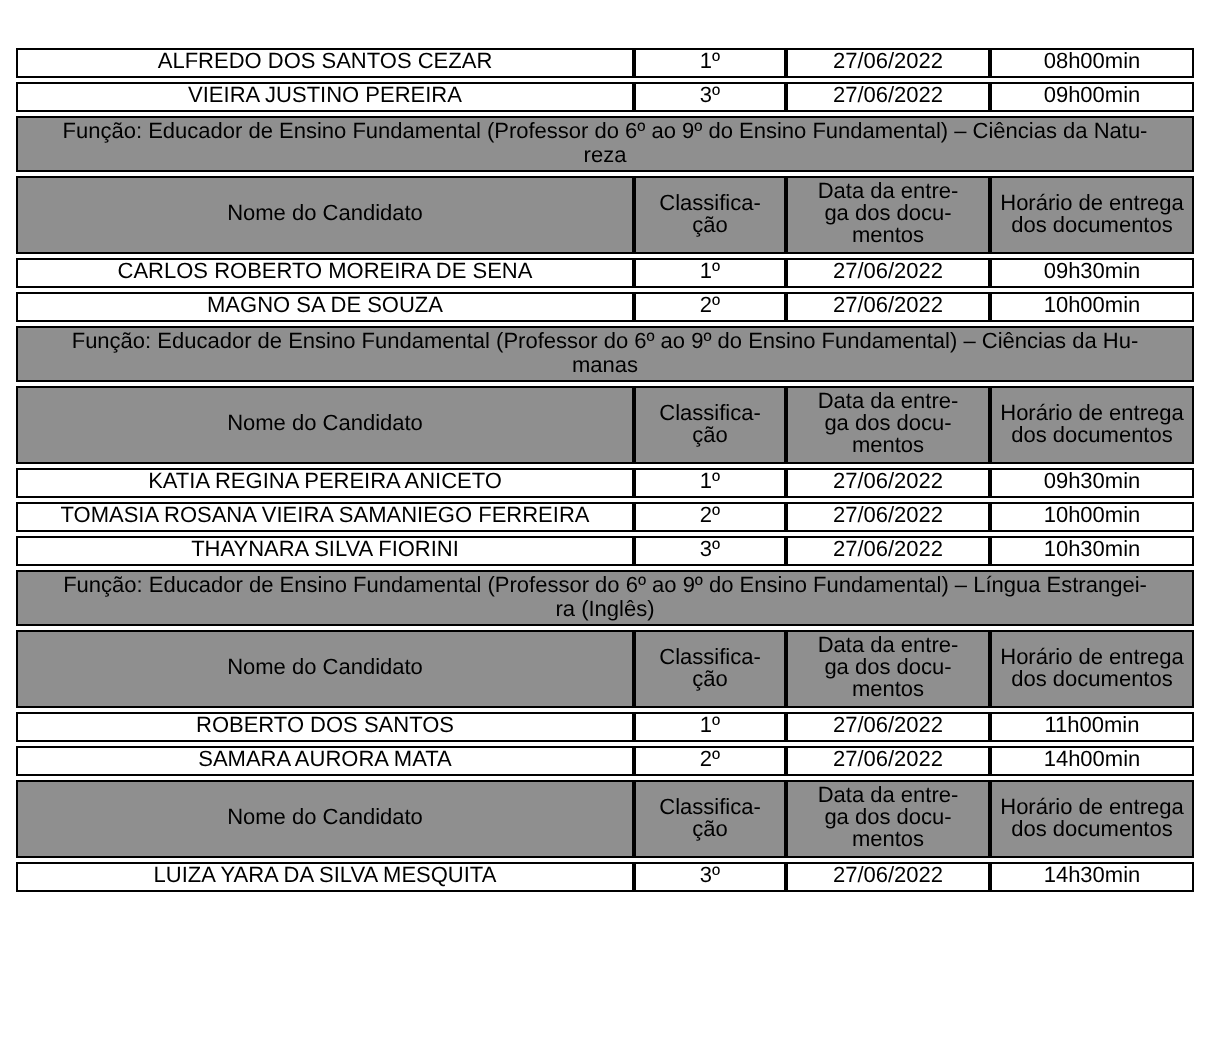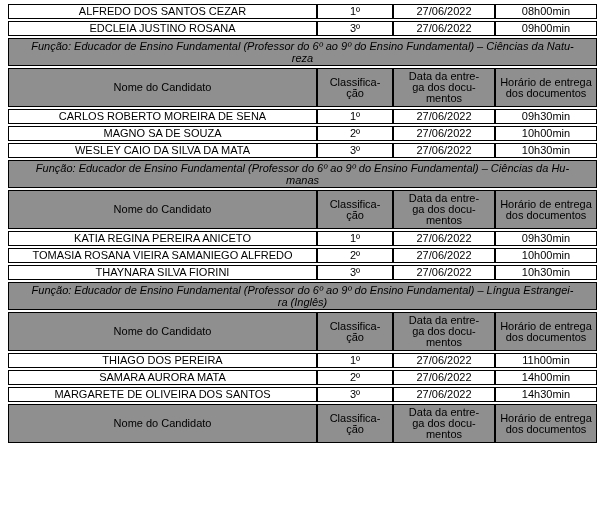--- a/index.html
+++ b/index.html
@@ -7,21 +7,21 @@
     padding: 0;
     background: #ffffff;
   }
   body {
     width: 605px;
     height: 532px;
     overflow: hidden;
     font-family: "Liberation Sans", "DejaVu Sans", sans-serif;
   }
   .page {
-    padding: 2px 8px 0 8px;
+    padding: 22px 8px 0 8px;
     box-sizing: border-box;
     width: 605px;
     height: 532px;
     overflow: hidden;
   }
   table.doc-table {
     width: 589px;
     table-layout: fixed;
     border-collapse: separate;
     border-spacing: 0 2px;
@@ -40,21 +40,20 @@
     background: #ffffff;
     height: 15px;
     line-height: 13px;
     white-space: nowrap;
   }
   td.section-title-cell {
     background: var(--header-bg, #8f8f8f);
     white-space: pre-line;
     line-height: 12px;
     padding: 1px 2px;
-    font-style: italic;
   }
   td.col-header-cell {
     background: var(--header-bg, #8f8f8f);
     white-space: pre-line;
     line-height: 11px;
     height: 37px;
     padding: 2px;
   }
 </style>
 </head>
@@ -69,21 +68,21 @@
       <col style="width:102px">
     </colgroup>
     <tbody id="table-body">
         <tr>
           <td class="data-cell">ALFREDO DOS SANTOS CEZAR</td>
           <td class="data-cell">1º</td>
           <td class="data-cell">27/06/2022</td>
           <td class="data-cell">08h00min</td>
         </tr>
         <tr>
-          <td class="data-cell">EDCLEIA JUSTINO ROSANA</td>
+          <td class="data-cell">VIEIRA JUSTINO PEREIRA</td>
           <td class="data-cell">3º</td>
           <td class="data-cell">27/06/2022</td>
           <td class="data-cell">09h00min</td>
         </tr>
         <tr>
           <td class="section-title-cell" colspan="4">Função: Educador de Ensino Fundamental (Professor do 6º ao 9º do Ensino Fundamental) – Ciências da Natu-
 reza</td>
         </tr>
         <tr>
           <td class="col-header-cell">Nome do Candidato</td>
@@ -101,47 +100,41 @@
           <td class="data-cell">27/06/2022</td>
           <td class="data-cell">09h30min</td>
         </tr>
         <tr>
           <td class="data-cell">MAGNO SA DE SOUZA</td>
           <td class="data-cell">2º</td>
           <td class="data-cell">27/06/2022</td>
           <td class="data-cell">10h00min</td>
         </tr>
         <tr>
-          <td class="data-cell">WESLEY CAIO DA SILVA DA MATA</td>
-          <td class="data-cell">3º</td>
-          <td class="data-cell">27/06/2022</td>
-          <td class="data-cell">10h30min</td>
-        </tr>
-        <tr>
           <td class="section-title-cell" colspan="4">Função: Educador de Ensino Fundamental (Professor do 6º ao 9º do Ensino Fundamental) – Ciências da Hu-
 manas</td>
         </tr>
         <tr>
           <td class="col-header-cell">Nome do Candidato</td>
           <td class="col-header-cell">Classifica-
 ção</td>
           <td class="col-header-cell">Data da entre-
 ga dos docu-
 mentos</td>
           <td class="col-header-cell">Horário de entrega
 dos documentos</td>
         </tr>
         <tr>
           <td class="data-cell">KATIA REGINA PEREIRA ANICETO</td>
           <td class="data-cell">1º</td>
           <td class="data-cell">27/06/2022</td>
           <td class="data-cell">09h30min</td>
         </tr>
         <tr>
-          <td class="data-cell">TOMASIA ROSANA VIEIRA SAMANIEGO ALFREDO</td>
+          <td class="data-cell">TOMASIA ROSANA VIEIRA SAMANIEGO FERREIRA</td>
           <td class="data-cell">2º</td>
           <td class="data-cell">27/06/2022</td>
           <td class="data-cell">10h00min</td>
         </tr>
         <tr>
           <td class="data-cell">THAYNARA SILVA FIORINI</td>
           <td class="data-cell">3º</td>
           <td class="data-cell">27/06/2022</td>
           <td class="data-cell">10h30min</td>
         </tr>
@@ -153,42 +146,42 @@
           <td class="col-header-cell">Nome do Candidato</td>
           <td class="col-header-cell">Classifica-
 ção</td>
           <td class="col-header-cell">Data da entre-
 ga dos docu-
 mentos</td>
           <td class="col-header-cell">Horário de entrega
 dos documentos</td>
         </tr>
         <tr>
-          <td class="data-cell">THIAGO DOS PEREIRA</td>
+          <td class="data-cell">ROBERTO DOS SANTOS</td>
           <td class="data-cell">1º</td>
           <td class="data-cell">27/06/2022</td>
           <td class="data-cell">11h00min</td>
         </tr>
         <tr>
           <td class="data-cell">SAMARA AURORA MATA</td>
           <td class="data-cell">2º</td>
           <td class="data-cell">27/06/2022</td>
           <td class="data-cell">14h00min</td>
         </tr>
         <tr>
-          <td class="data-cell">MARGARETE DE OLIVEIRA DOS SANTOS</td>
-          <td class="data-cell">3º</td>
-          <td class="data-cell">27/06/2022</td>
-          <td class="data-cell">14h30min</td>
-        </tr>
-        <tr>
           <td class="col-header-cell">Nome do Candidato</td>
           <td class="col-header-cell">Classifica-
 ção</td>
           <td class="col-header-cell">Data da entre-
 ga dos docu-
 mentos</td>
           <td class="col-header-cell">Horário de entrega
 dos documentos</td>
         </tr>
+        <tr>
+          <td class="data-cell">LUIZA YARA DA SILVA MESQUITA</td>
+          <td class="data-cell">3º</td>
+          <td class="data-cell">27/06/2022</td>
+          <td class="data-cell">14h30min</td>
+        </tr>
       </tbody>
   </table>
 </div>
 
 </body></html>

